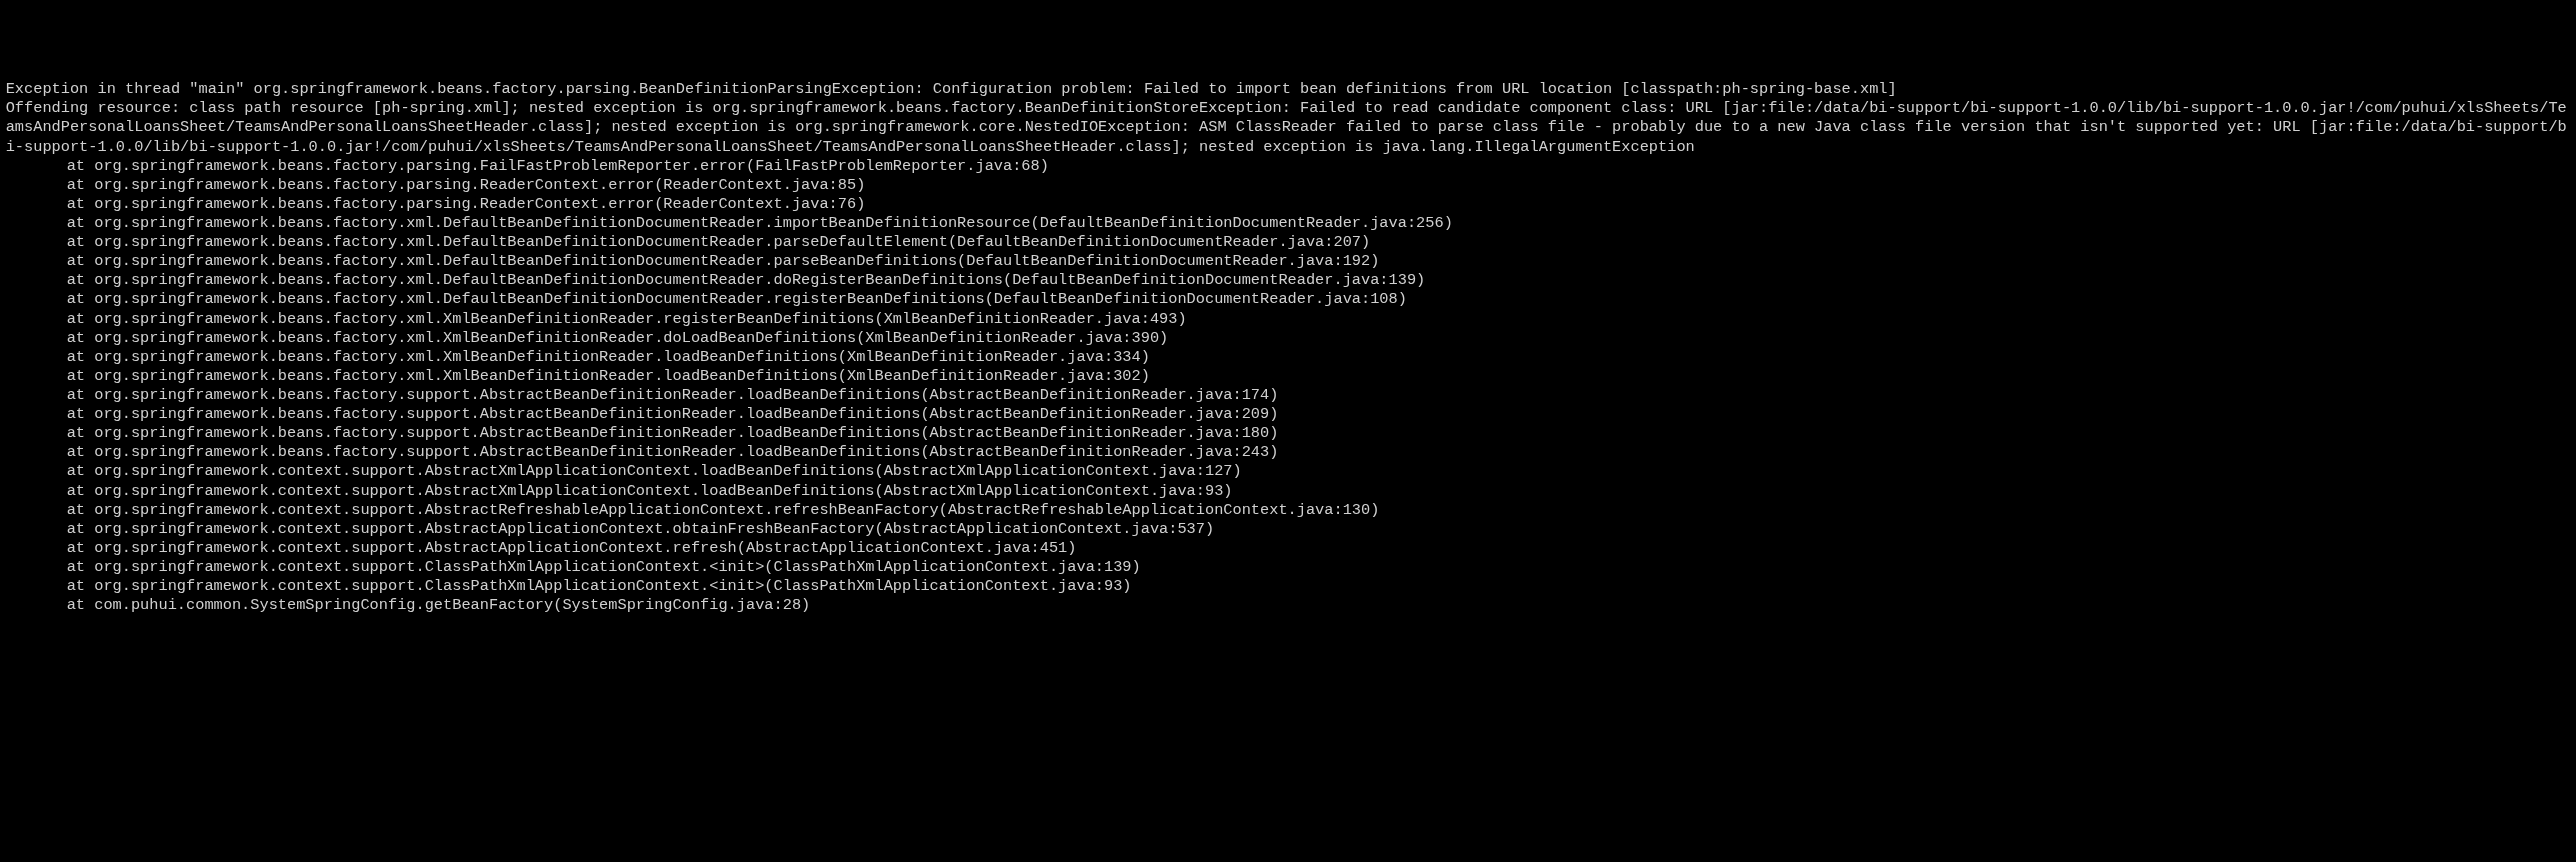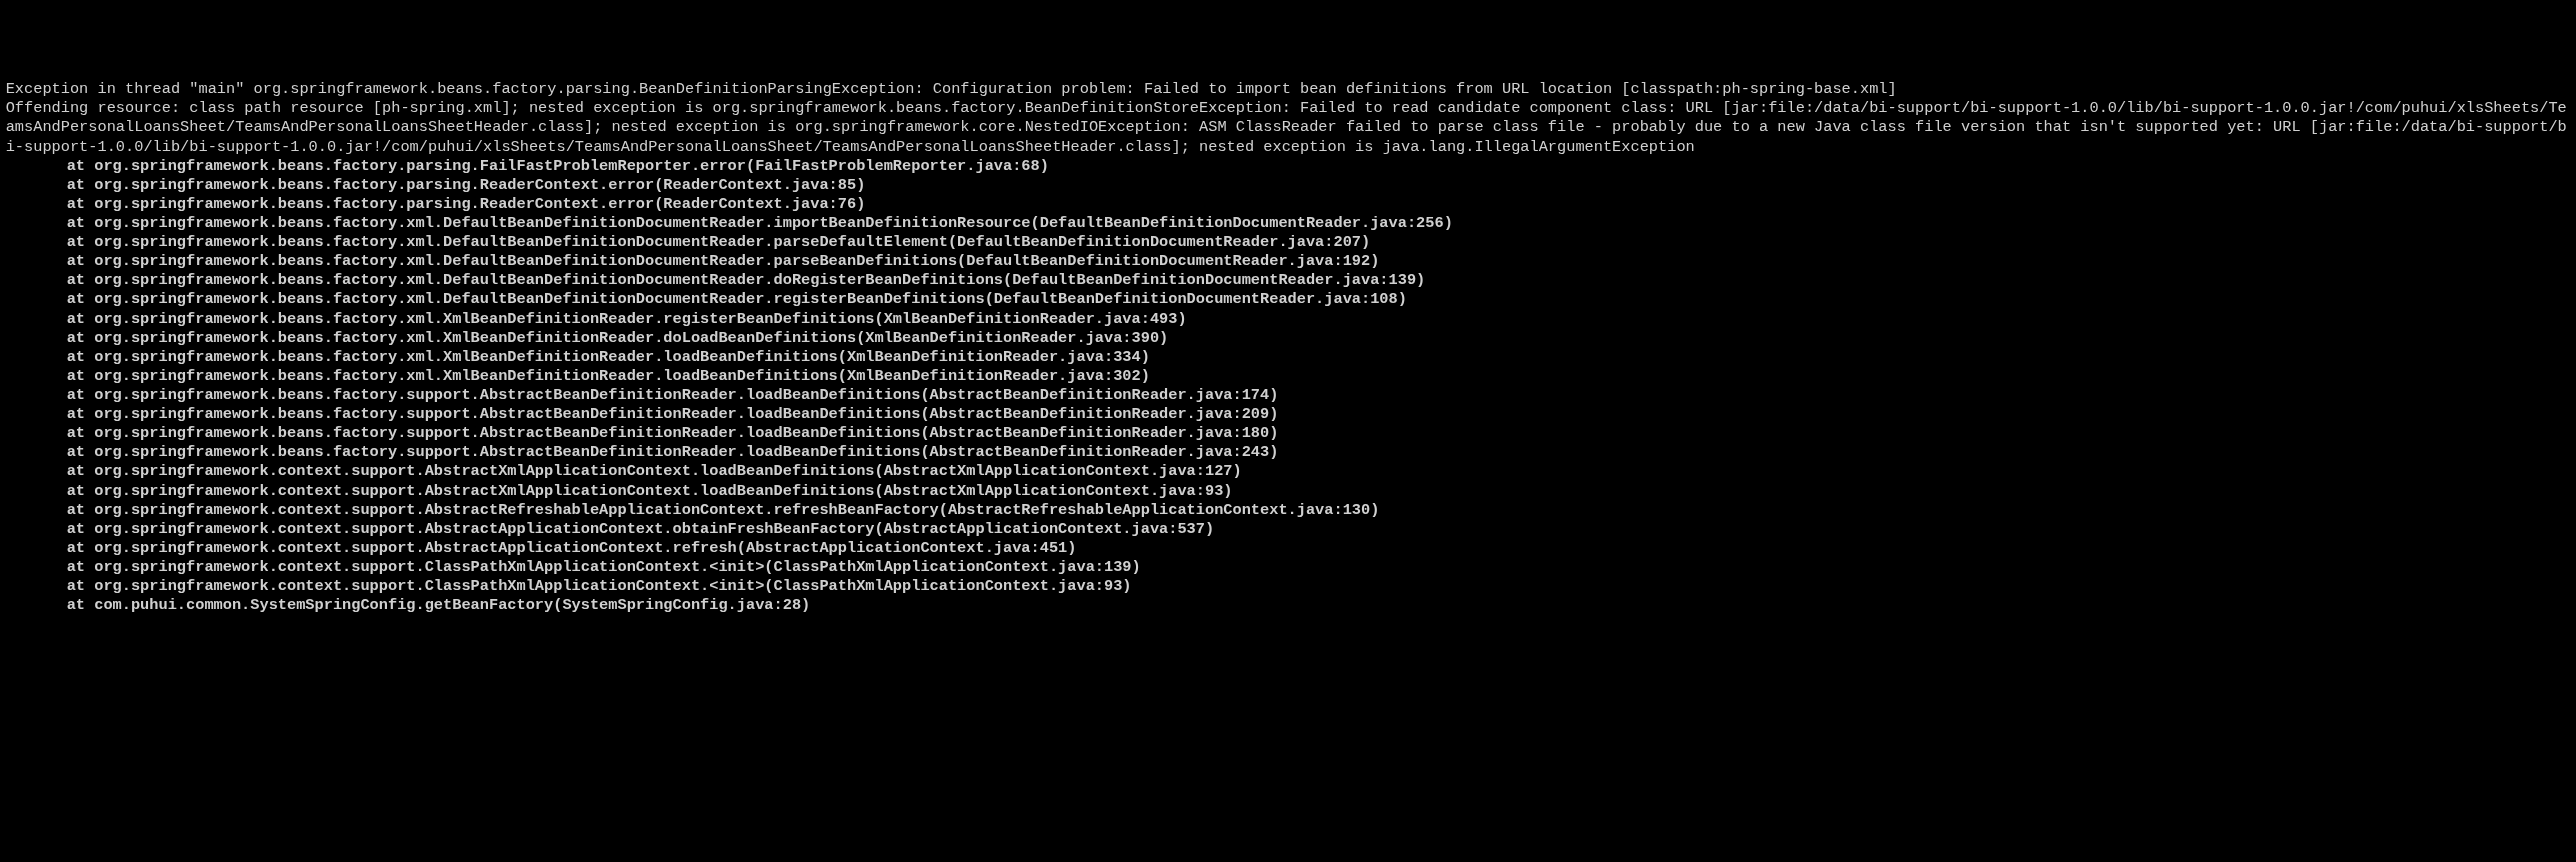--- a/index.html
+++ b/index.html
@@ -17,21 +17,20 @@
     .terminal-output {
       display: block;
     }
     .log-line {
       display: block;
     }
     .stack-line {
       display: block;
       padding-left: 61px;
       text-indent: 0;
-      font-weight: bold;
     }
   </style>
 </head>
 <body>
 
 
 
 <div class="terminal-output"><span class="log-line">Exception in thread "main" org.springframework.beans.factory.parsing.BeanDefinitionParsingException: Configuration problem: Failed to import bean definitions from URL location [classpath:ph-spring-base.xml]</span><span class="log-line">Offending resource: class path resource [ph-spring.xml]; nested exception is org.springframework.beans.factory.BeanDefinitionStoreException: Failed to read candidate component class: URL [jar:file:/data/bi-support/bi-support-1.0.0/lib/bi-support-1.0.0.jar!/com/puhui/xlsSheets/TeamsAndPersonalLoansSheet/TeamsAndPersonalLoansSheetHeader.class]; nested exception is org.springframework.core.NestedIOException: ASM ClassReader failed to parse class file - probably due to a new Java class file version that isn't supported yet: URL [jar:file:/data/bi-support/bi-support-1.0.0/lib/bi-support-1.0.0.jar!/com/puhui/xlsSheets/TeamsAndPersonalLoansSheet/TeamsAndPersonalLoansSheetHeader.class]; nested exception is java.lang.IllegalArgumentException</span><span class="stack-line">at org.springframework.beans.factory.parsing.FailFastProblemReporter.error(FailFastProblemReporter.java:68)</span><span class="stack-line">at org.springframework.beans.factory.parsing.ReaderContext.error(ReaderContext.java:85)</span><span class="stack-line">at org.springframework.beans.factory.parsing.ReaderContext.error(ReaderContext.java:76)</span><span class="stack-line">at org.springframework.beans.factory.xml.DefaultBeanDefinitionDocumentReader.importBeanDefinitionResource(DefaultBeanDefinitionDocumentReader.java:256)</span><span class="stack-line">at org.springframework.beans.factory.xml.DefaultBeanDefinitionDocumentReader.parseDefaultElement(DefaultBeanDefinitionDocumentReader.java:207)</span><span class="stack-line">at org.springframework.beans.factory.xml.DefaultBeanDefinitionDocumentReader.parseBeanDefinitions(DefaultBeanDefinitionDocumentReader.java:192)</span><span class="stack-line">at org.springframework.beans.factory.xml.DefaultBeanDefinitionDocumentReader.doRegisterBeanDefinitions(DefaultBeanDefinitionDocumentReader.java:139)</span><span class="stack-line">at org.springframework.beans.factory.xml.DefaultBeanDefinitionDocumentReader.registerBeanDefinitions(DefaultBeanDefinitionDocumentReader.java:108)</span><span class="stack-line">at org.springframework.beans.factory.xml.XmlBeanDefinitionReader.registerBeanDefinitions(XmlBeanDefinitionReader.java:493)</span><span class="stack-line">at org.springframework.beans.factory.xml.XmlBeanDefinitionReader.doLoadBeanDefinitions(XmlBeanDefinitionReader.java:390)</span><span class="stack-line">at org.springframework.beans.factory.xml.XmlBeanDefinitionReader.loadBeanDefinitions(XmlBeanDefinitionReader.java:334)</span><span class="stack-line">at org.springframework.beans.factory.xml.XmlBeanDefinitionReader.loadBeanDefinitions(XmlBeanDefinitionReader.java:302)</span><span class="stack-line">at org.springframework.beans.factory.support.AbstractBeanDefinitionReader.loadBeanDefinitions(AbstractBeanDefinitionReader.java:174)</span><span class="stack-line">at org.springframework.beans.factory.support.AbstractBeanDefinitionReader.loadBeanDefinitions(AbstractBeanDefinitionReader.java:209)</span><span class="stack-line">at org.springframework.beans.factory.support.AbstractBeanDefinitionReader.loadBeanDefinitions(AbstractBeanDefinitionReader.java:180)</span><span class="stack-line">at org.springframework.beans.factory.support.AbstractBeanDefinitionReader.loadBeanDefinitions(AbstractBeanDefinitionReader.java:243)</span><span class="stack-line">at org.springframework.context.support.AbstractXmlApplicationContext.loadBeanDefinitions(AbstractXmlApplicationContext.java:127)</span><span class="stack-line">at org.springframework.context.support.AbstractXmlApplicationContext.loadBeanDefinitions(AbstractXmlApplicationContext.java:93)</span><span class="stack-line">at org.springframework.context.support.AbstractRefreshableApplicationContext.refreshBeanFactory(AbstractRefreshableApplicationContext.java:130)</span><span class="stack-line">at org.springframework.context.support.AbstractApplicationContext.obtainFreshBeanFactory(AbstractApplicationContext.java:537)</span><span class="stack-line">at org.springframework.context.support.AbstractApplicationContext.refresh(AbstractApplicationContext.java:451)</span><span class="stack-line">at org.springframework.context.support.ClassPathXmlApplicationContext.&lt;init&gt;(ClassPathXmlApplicationContext.java:139)</span><span class="stack-line">at org.springframework.context.support.ClassPathXmlApplicationContext.&lt;init&gt;(ClassPathXmlApplicationContext.java:93)</span><span class="stack-line">at com.puhui.common.SystemSpringConfig.getBeanFactory(SystemSpringConfig.java:28)</span></div>
 
 

